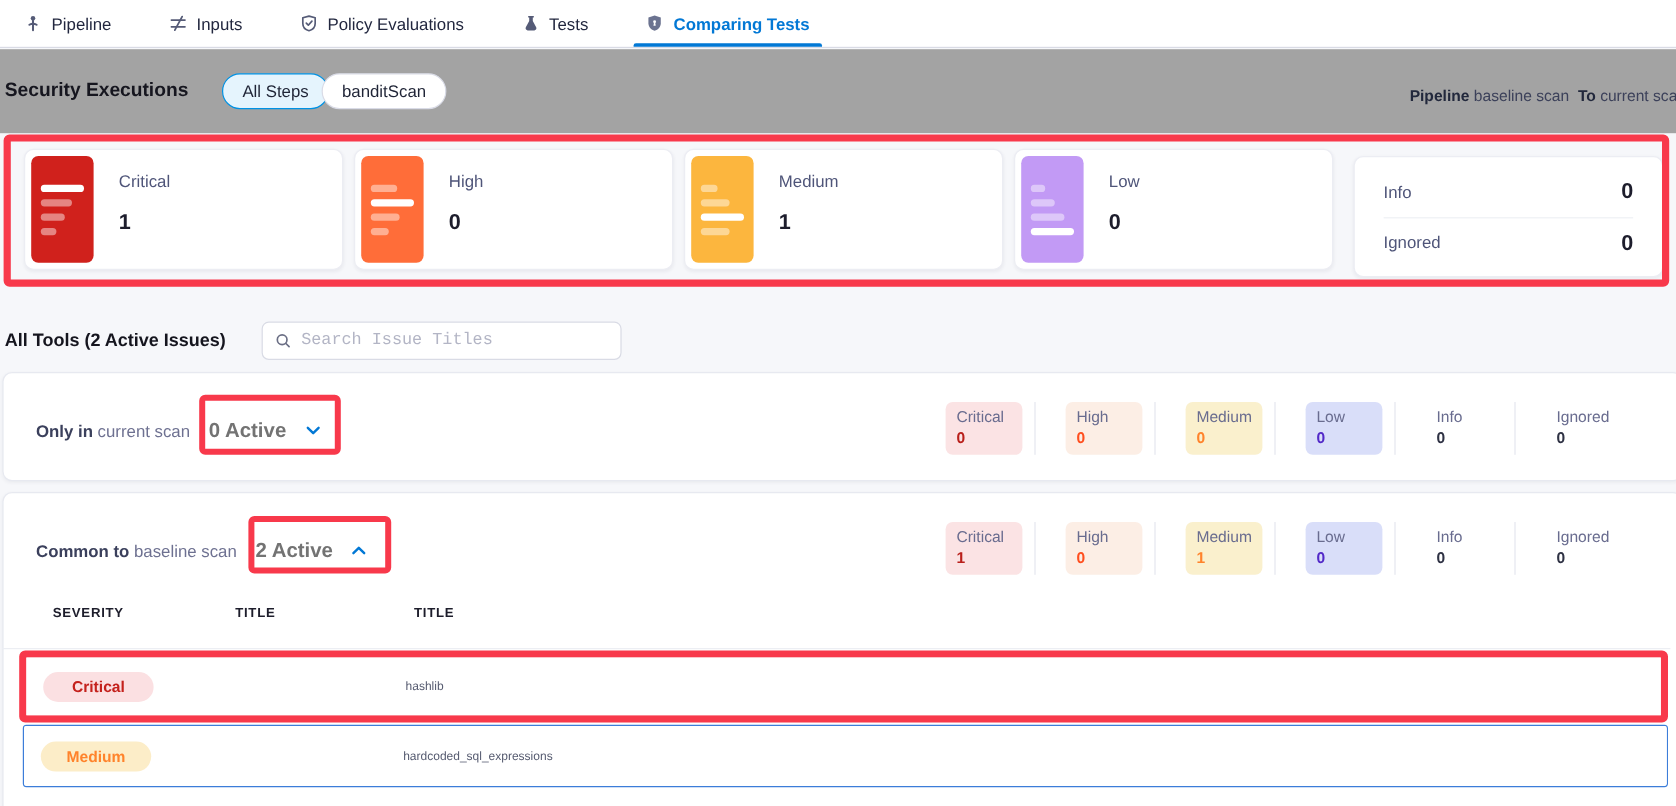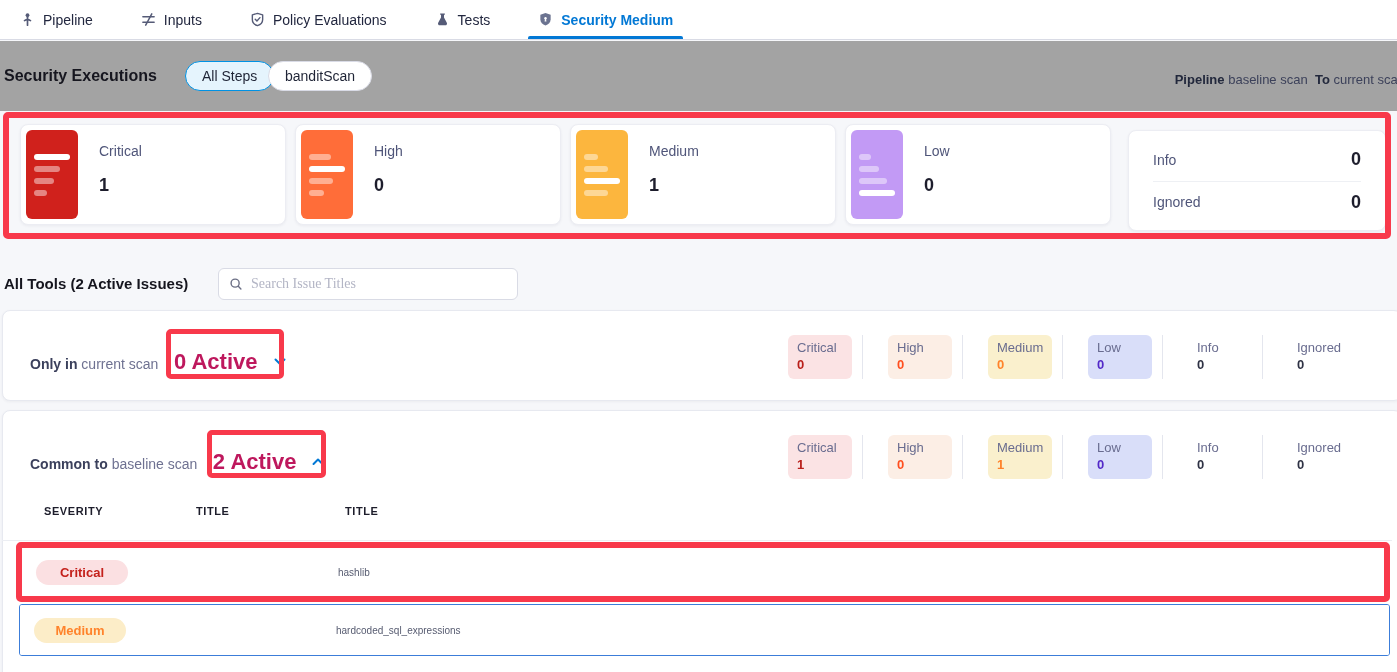--- a/index.html
+++ b/index.html
@@ -47,32 +47,32 @@
   .info-row { display:flex; justify-content:space-between; align-items:center; height:42px; }
   .info-row + .info-row { border-top:1px solid #eef0f4; }
   .info-label { font-size:14px; color:#4f5579; }
   .info-count { font-size:18px; font-weight:700; color:#1d1d2c; }
 
   
   .tools-title { position:absolute; left:4px; top:275px; font-size:15px; font-weight:700; color:#15151e; }
   .search-wrap { position:absolute; left:218px; top:268px; width:300px; height:32px; background:#fff;
                  border:1px solid #d9dbe5; border-radius:6px; display:flex; align-items:center; padding:0 10px; }
   .search-wrap input { border:0; outline:0; flex:1; margin-left:8px; font-size:14px; color:#333;
-                       font-family:Liberation Serif, serif; background:transparent; }
+                       font-family:Liberation Mono, monospace; background:transparent; }
   .search-wrap input::placeholder { color:#b3b5c5; }
 
   
   .section-card { position:absolute; left:2px; width:1400px; background:#fff; border:1px solid #e7e9f0;
                   border-radius:8px; box-shadow:0 1px 3px rgba(40,41,61,.05); }
   .sec1 { top:310px; height:91px; }
   .sec2 { top:410px; height:268px; border-radius:8px 8px 0 0; }
   .sec-left { position:absolute; left:30px; font-size:14px; white-space:nowrap; }
   .sec-prefix { font-weight:700; color:#3b405c;text-align:center; }
   .sec-scope { color:#6e7191; }
-  .active-toggle { font-size:22px; font-weight:700; color:#be185d; display:inline-flex; align-items:center;
+  .active-toggle { font-size:17px; font-weight:700; color:#737373; display:inline-flex; align-items:center;
                    gap:16px; cursor:pointer; }
   .chips { position:absolute; left:788px; display:flex; }
   .chip-cell { width:100px; position:relative; }
   .chip-cell::after { content:""; position:absolute; left:74px; top:0; bottom:0; width:1px; background:#e4e6ee; }
   .chip-cell.last::after { display:none; }
   .chip { width:64px; height:44px; border-radius:6px; padding:5px 9px; }
   .chip .c-label { font-size:13px; color:#696c8f; }
   .chip .c-count { font-size:13px; font-weight:700; margin-top:2px; }
   .chip.critical { background:#fbe3e4; } .chip.critical .c-count { color:#b9201b; }
   .chip.high     { background:#fceee5; } .chip.high .c-count     { color:#ff4f1f; }
@@ -152,21 +152,21 @@
       <span>Tests</span>
     </div>
     <div class="tab active">
       <span class="ticon">
         <svg width="15" height="15" viewBox="0 0 16 16" fill="currentColor">
             <path d="M8 1 13.5 2.8v5c0 3.3-2.4 5.7-5.5 6.7-3.1-1-5.5-3.4-5.5-6.7v-5Z"></path>
             <circle cx="8" cy="6.6" r="1.3" fill="#fff"></circle>
             <path d="M7.4 7.4h1.2L9 10H7Z" fill="#fff"></path>
           </svg>
       </span>
-      <span>Security Medium</span>
+      <span>Comparing Tests</span>
     </div>
   </div>
 
   <div class="subheader">
     <div class="page-title">Security Executions</div>
     <div class="pill selected p1">
       <span>All Steps</span>
     </div>
     <div class="pill p2">
       <span>banditScan</span>

